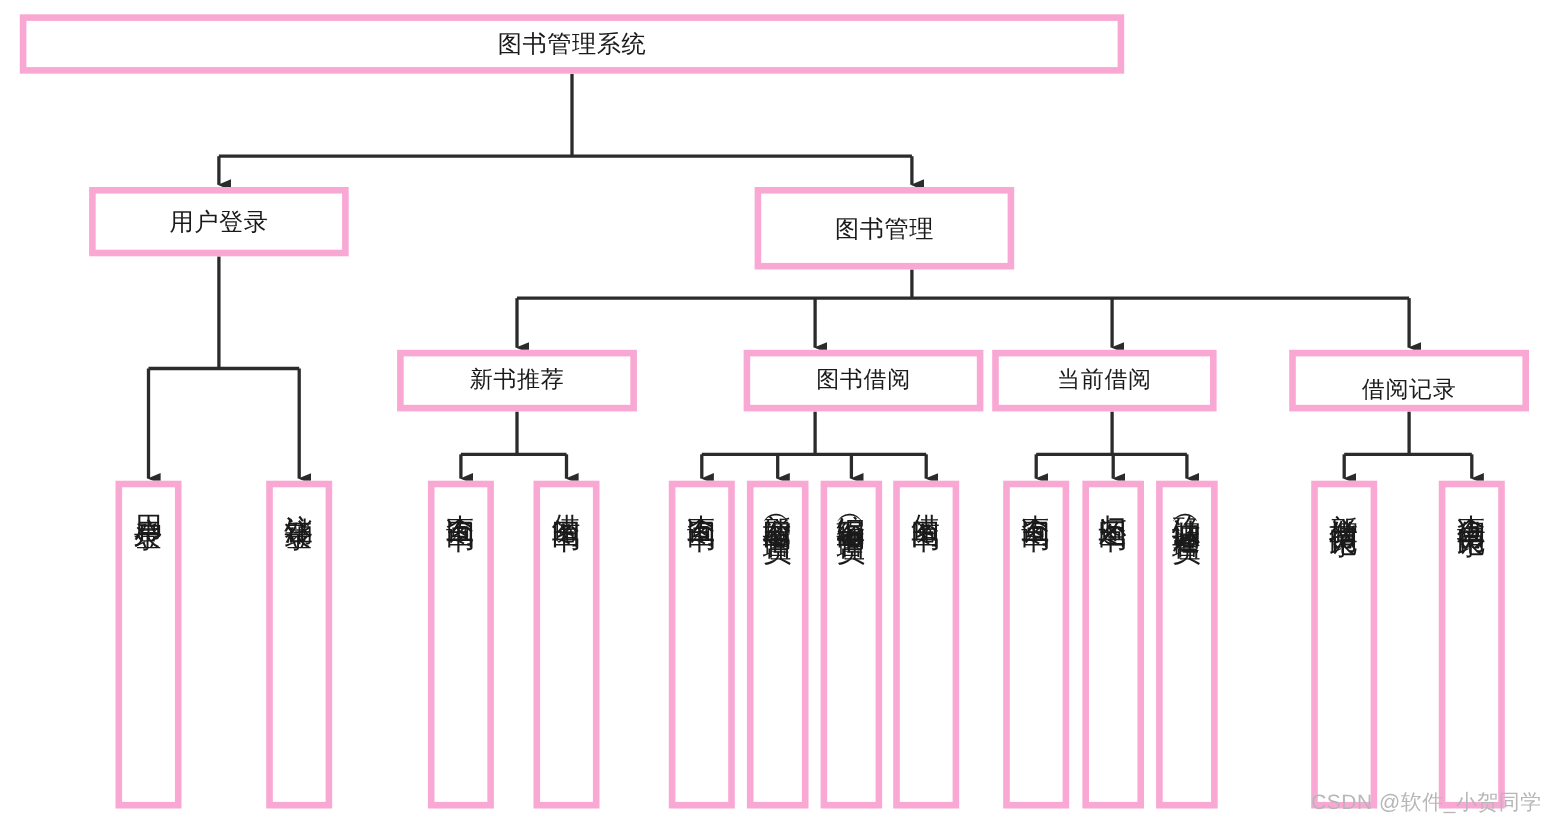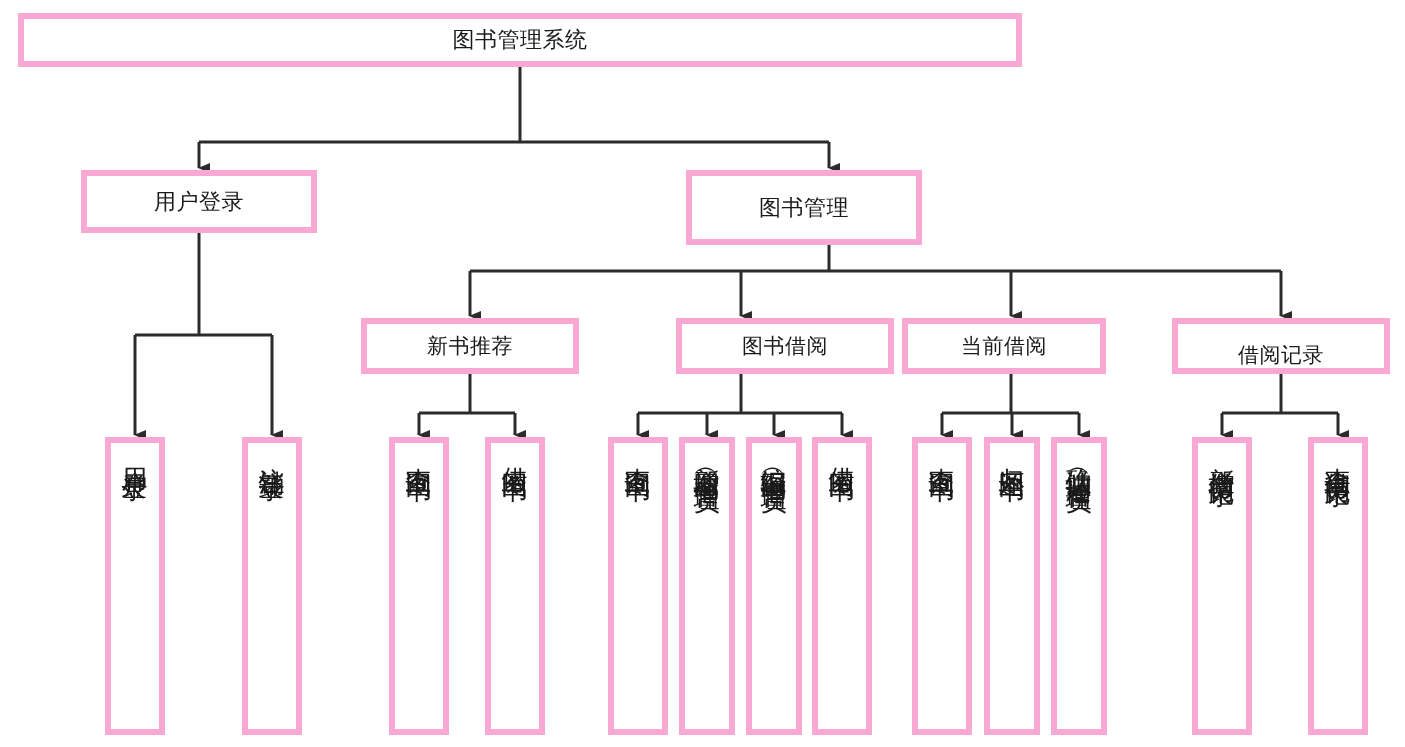--- a/index.html
+++ b/index.html
@@ -175,14 +175,15 @@
         <span class="node-label">确认归还（管理员）</span>
       </div>
       <div class="node leaf vertical" style="left: 1192px; top: 437px; width: 60px; height: 298px;">
         <span class="node-label">新增借阅记录</span>
       </div>
       <div class="node leaf vertical" style="left: 1308px; top: 437px; width: 60px; height: 298px;">
         <span class="node-label">查询借阅记录</span>
       </div>
     </div>
 
+  <div class="watermark" style="left: 1192px; top: 716px; color: rgb(183, 183, 183);">CSDN @软件_小贺同学</div>
 
 </div>
 
 </body></html>

